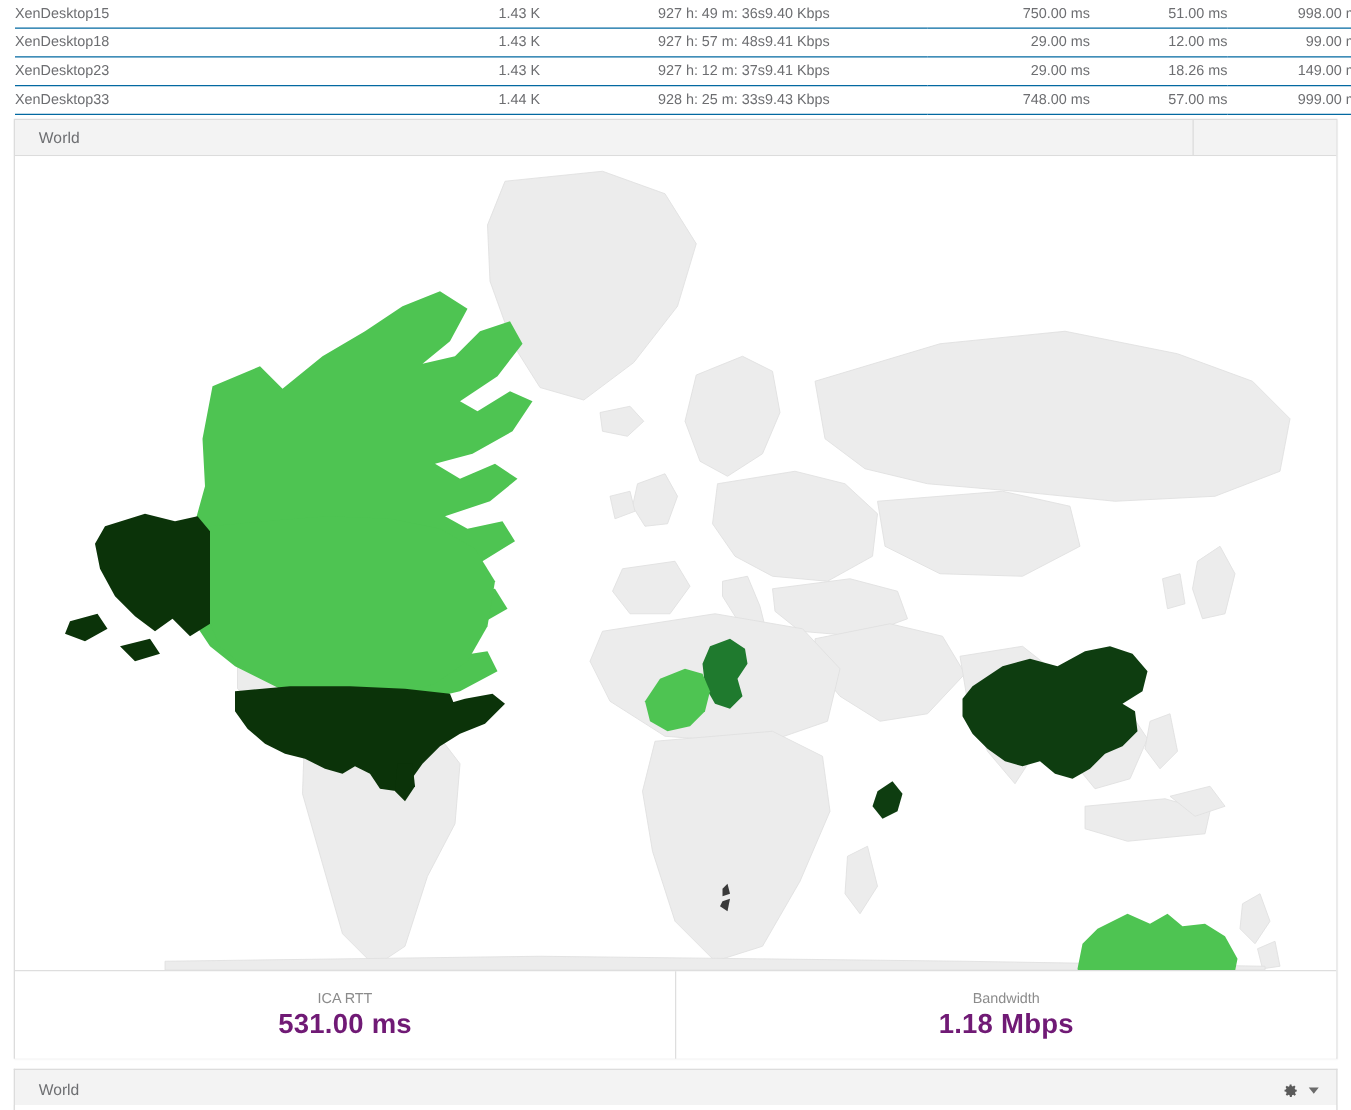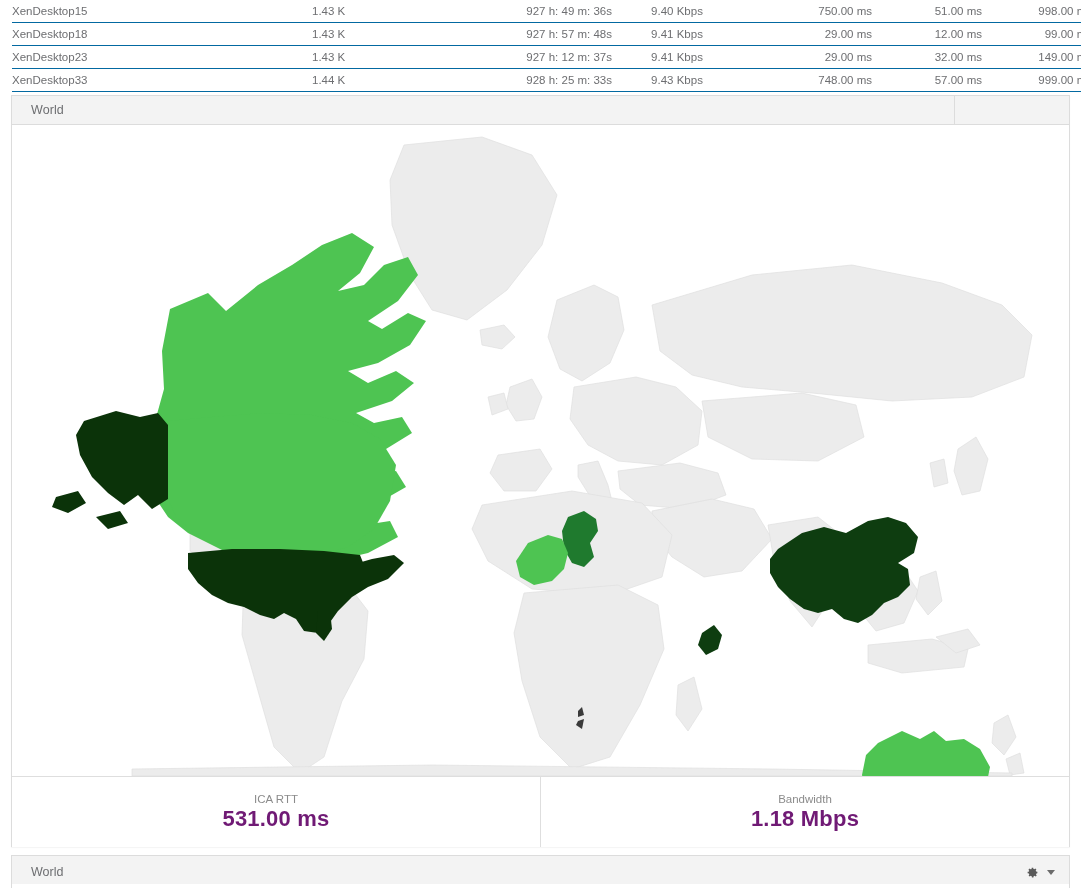--- a/index.html
+++ b/index.html
@@ -33,23 +33,23 @@
   }
   table.data td {
     font-size: 11.5px;
     color: #6d6e71;
     padding: 5px 0 5px 0;
     border-bottom: 1px solid #0369a1;
     white-space: nowrap;
     overflow: hidden;
   }
   td.c-name  { width: 300px; text-align: left;  padding-left: 20px; }
-  td.c-sess  { width: 120px; padding-right: 20px;}
+  td.c-sess  { width: 120px; text-align: right; padding-right: 20px;}
   td.c-dur   { width: 180px; text-align: right; padding-right: 40px;}
-  td.c-bw    { width: 130px; text-align: center; padding-right: 30px;}
+  td.c-bw    { width: 130px; text-align: left; padding-right: 30px;}
   td.c-ica   { width: 130px; text-align: right; padding-right: 22px;}
   td.c-wan   { width: 110px; text-align: right; padding-right: 18px;}
   td.c-dc    { width: 110px; text-align: right; padding-right: 8px; }
 
   
   .panel {
     position: absolute;
     left: 11px;
     top: 95px;
     width: 1059px;
@@ -216,21 +216,21 @@
           <td class="c-ica">29.00 ms</td>
           <td class="c-wan">12.00 ms</td>
           <td class="c-dc">99.00 ms</td>
         </tr>
         <tr>
           <td class="c-name">XenDesktop23</td>
           <td class="c-sess">1.43 K</td>
           <td class="c-dur">927 h: 12 m: 37s</td>
           <td class="c-bw">9.41 Kbps</td>
           <td class="c-ica">29.00 ms</td>
-          <td class="c-wan">32.00 ms</td>
+          <td class="c-wan">18.26 ms</td>
           <td class="c-dc">149.00 ms</td>
         </tr>
         <tr>
           <td class="c-name">XenDesktop33</td>
           <td class="c-sess">1.44 K</td>
           <td class="c-dur">928 h: 25 m: 33s</td>
           <td class="c-bw">9.43 Kbps</td>
           <td class="c-ica">748.00 ms</td>
           <td class="c-wan">57.00 ms</td>
           <td class="c-dc">999.00 ms</td>

